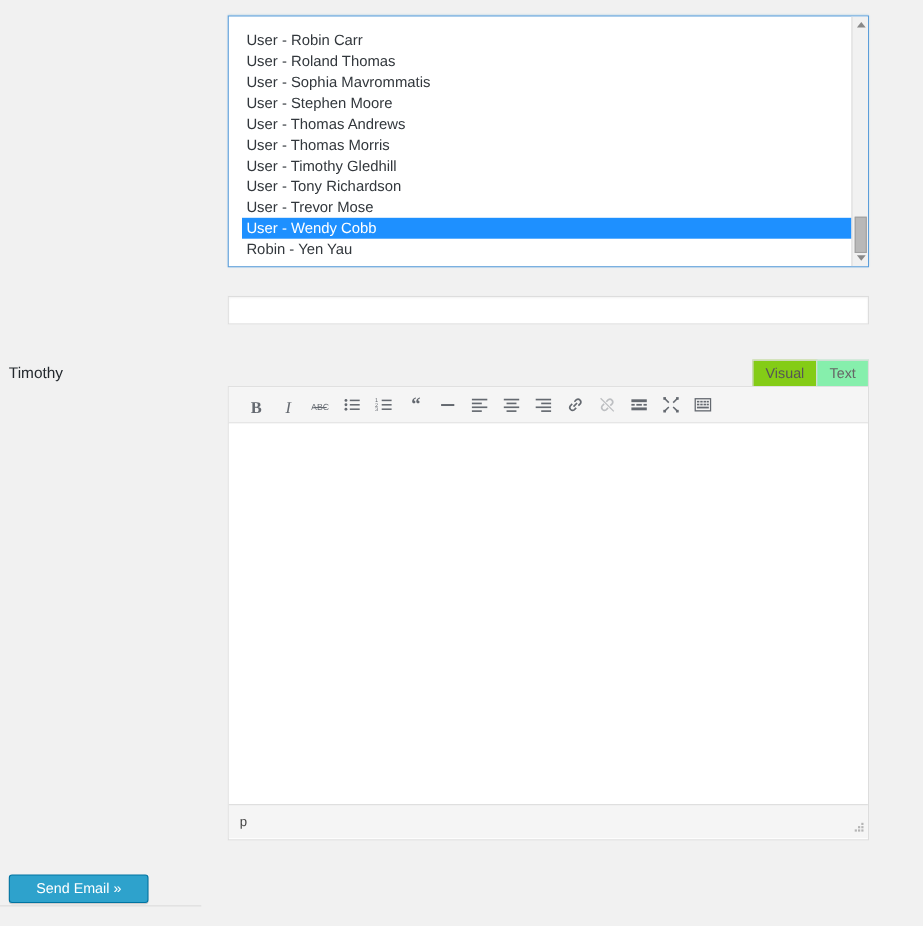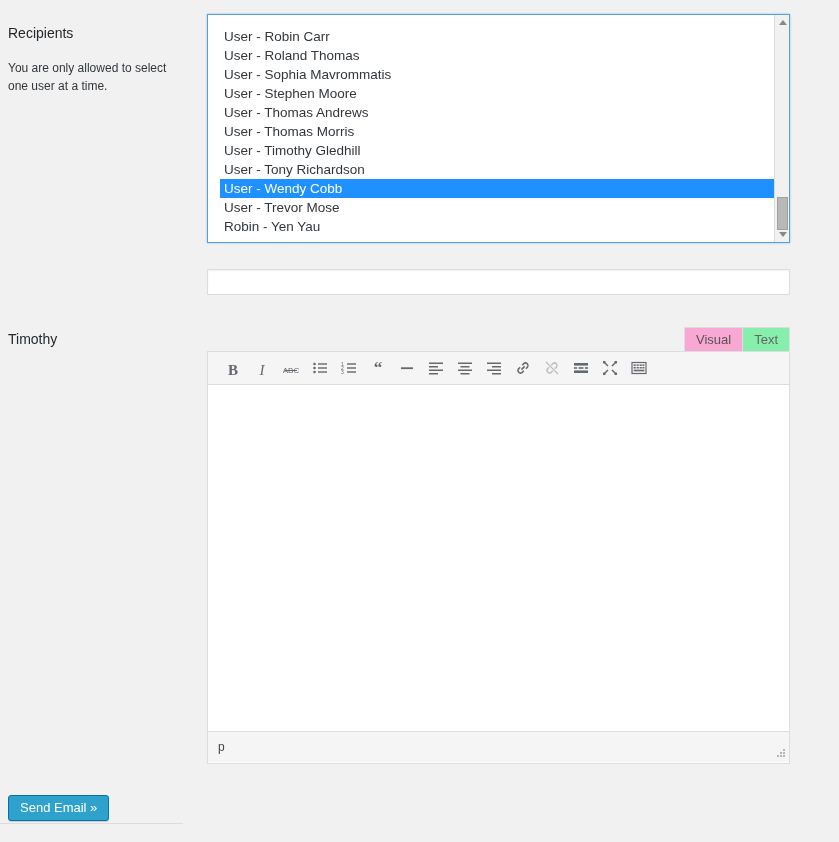--- a/index.html
+++ b/index.html
@@ -150,21 +150,21 @@
     font-size: 13px;
     color: #666;
     border: 1px solid #ddd;
     border-bottom: none;
     background: #86efac;
     margin-left: -1px;
     position: relative;
     top: 1px;
   }
   .ed-tab.active {
-    background: #f9a8d4;
+    background: #84cc16;
     color: #555;
     border-color: #ddd;
     margin-top: 12px;
   }
   .editor-frame {
     position: absolute;
     top: 25px;
     left: 0;
     width: 583px;
     height: 413px;
@@ -223,54 +223,50 @@
     top: 823px;
     width: 183px;
     height: 1px;
     background: #dcdcdc;
   }
   .btn-primary {
     position: absolute;
     left: 8px;
     top: 795px;
     height: 26px;
-    padding: 0 11px;
+    padding: 0 24px;
     background: #2ea2cc;
     border: 1px solid #0074a2;
     border-radius: 3px;
     color: #fff;
     font-size: 13px;
     font-family: "Liberation Sans", sans-serif;
     line-height: 24px;
     box-shadow: 0 1px 0 rgba(0,0,0,.15);
     cursor: pointer;
   }
 </style>
 </head>
 <body>
 
 <div id="page">
 
-  <div class="label-col" style="top:24px;">
-    <div class="field-label">Recipients</div>
-    <div class="field-help">You are only allowed to select one user at a time.</div>
-  </div>
 
   <div class="select-box">
     <ul class="select-list" id="recipient-options">
         <li class="opt">User - Robin Carr</li>
         <li class="opt">User - Roland Thomas</li>
         <li class="opt">User - Sophia Mavrommatis</li>
         <li class="opt">User - Stephen Moore</li>
         <li class="opt">User - Thomas Andrews</li>
         <li class="opt">User - Thomas Morris</li>
         <li class="opt">User - Timothy Gledhill</li>
         <li class="opt">User - Tony Richardson</li>
+        <li class="opt">User - Trevor Mose</li>
         <li class="opt selected">User - Wendy Cobb</li>
-        <li class="opt">User - Trevor Mose</li>
         <li class="opt">Robin - Yen Yau</li>
       </ul>
     <div class="sb">
       <div class="sb-arrow up">
           <div class="tri up"></div>
         </div>
       <div class="sb-thumb"></div>
       <div class="sb-arrow down">
           <div class="tri down"></div>
         </div>

